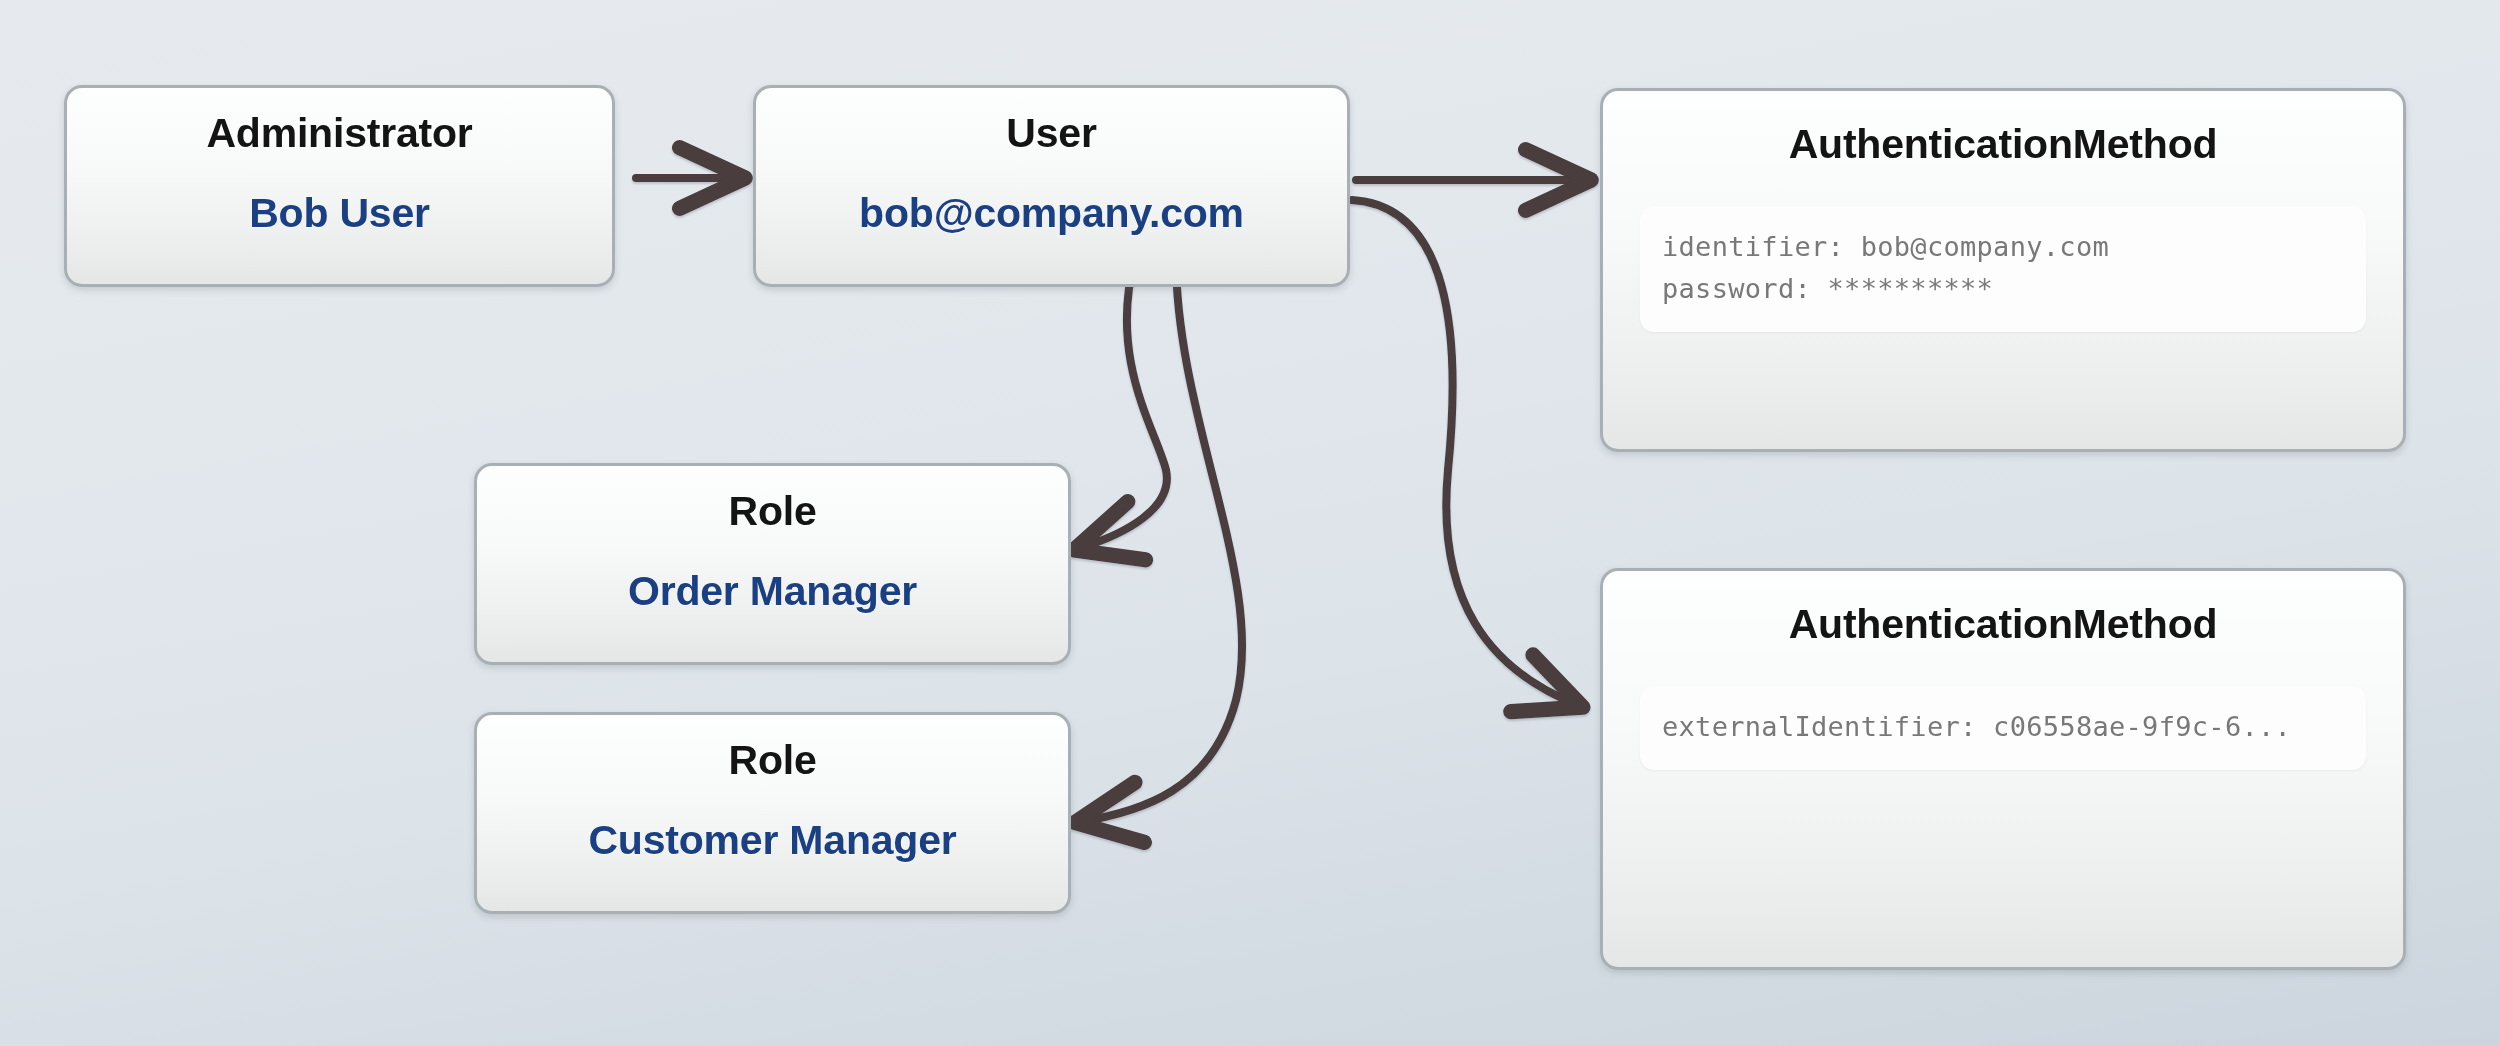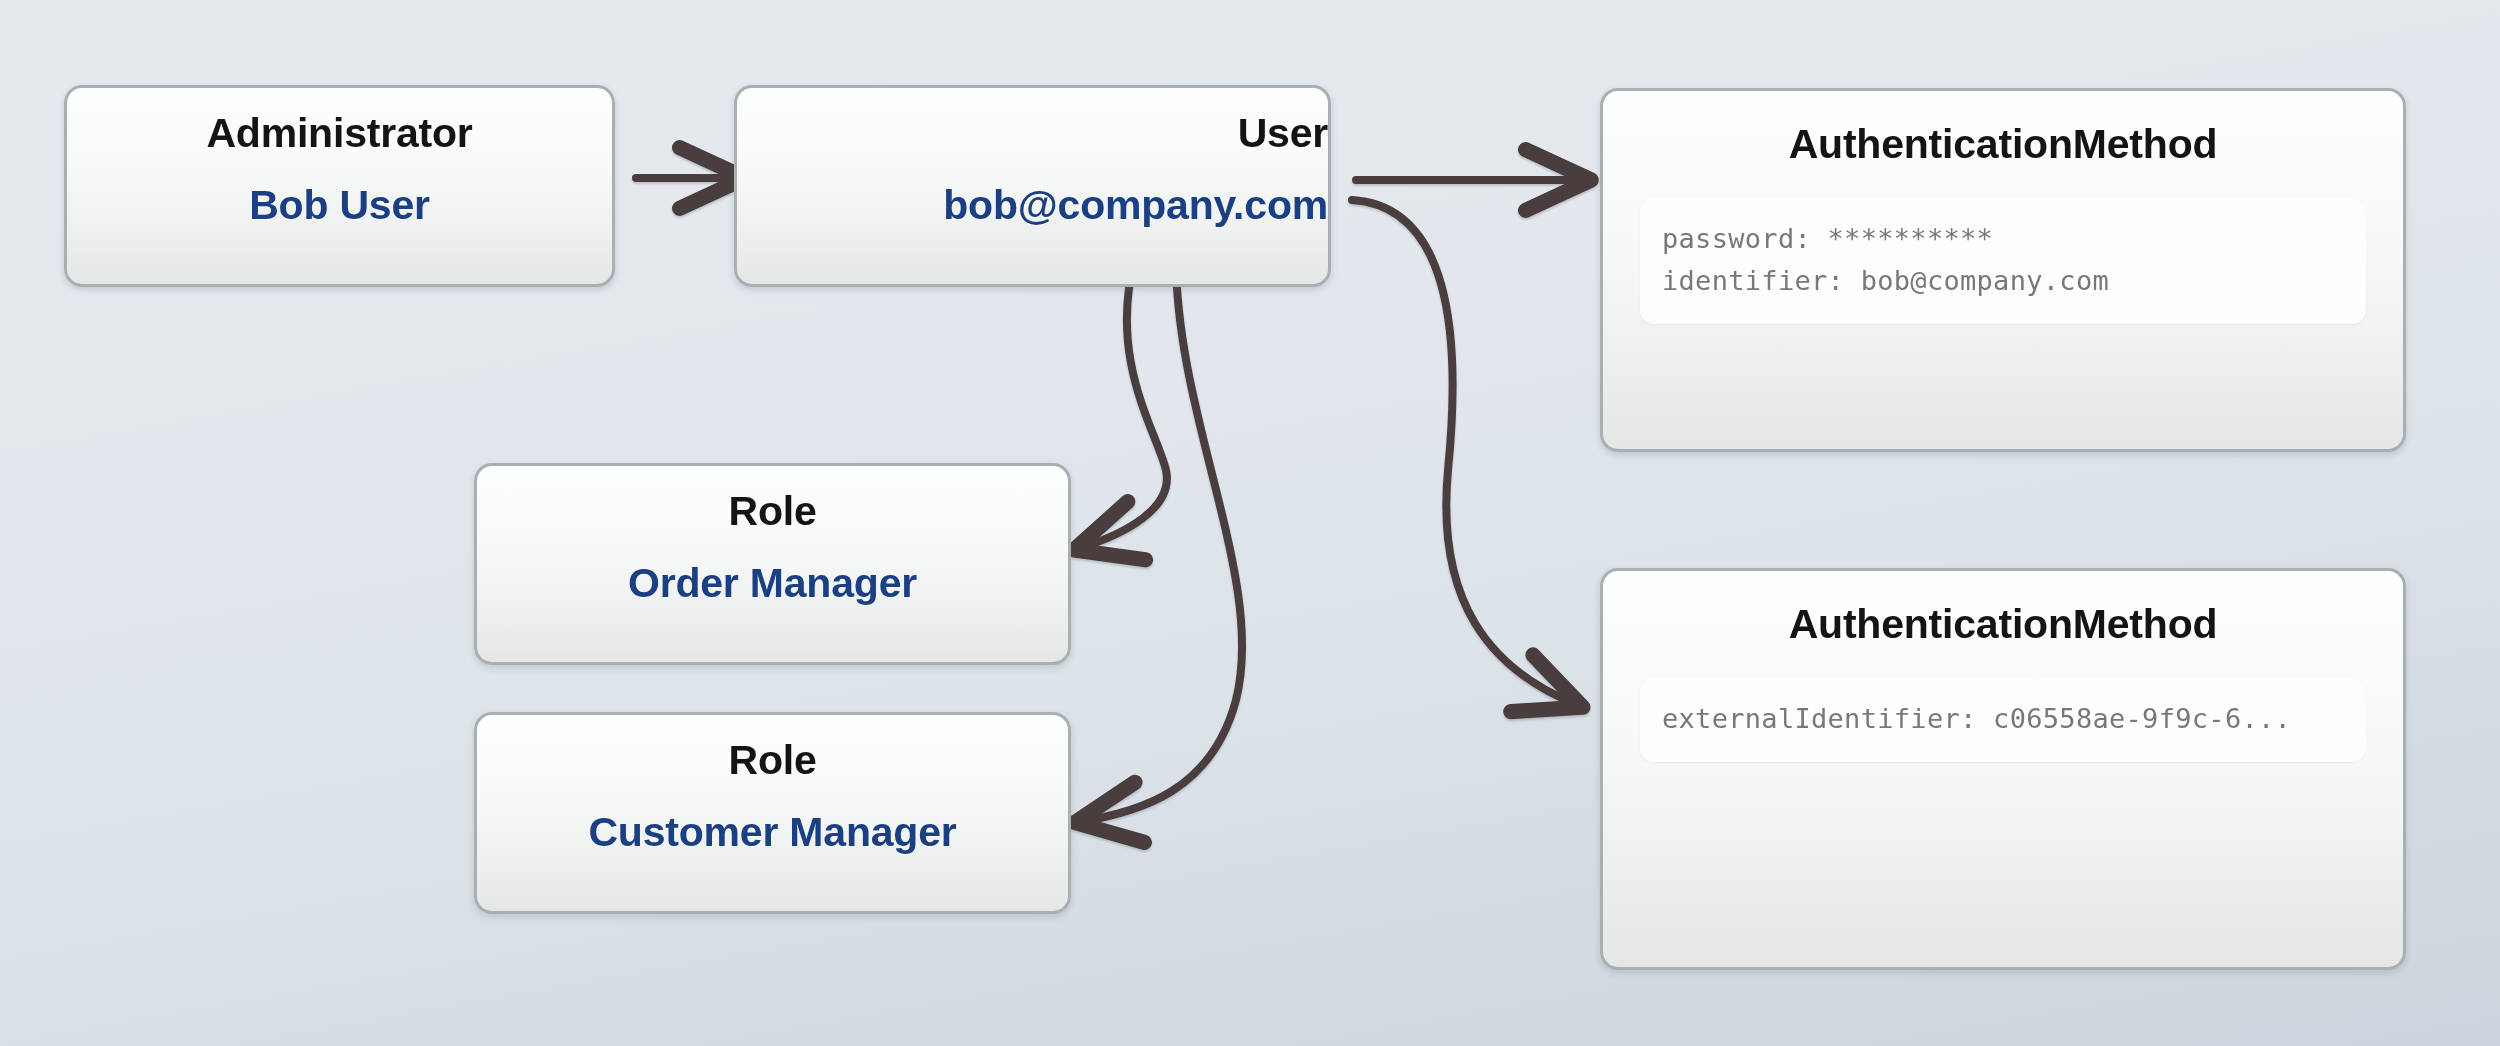--- a/index.html
+++ b/index.html
@@ -29,20 +29,21 @@
   .node {
     position: absolute;
     box-sizing: border-box;
     border: 3px solid #a8b0b4;
     border-radius: 18px;
     background: linear-gradient(180deg, #fdfefe 0%, #f8f9f9 40%, #eeefef 75%, #e5e7e7 100%);
     box-shadow: 0 3px 7px rgba(90,100,110,0.22);
     display: flex;
     flex-direction: column;
     align-items: center;
+    gap: 8px;
   }
 
   .node-title {
     font-weight: bold;
     color: #141414;
     text-align: center;
     letter-spacing: -0.2px;
     text-shadow: 0 1px 0 rgba(255,255,255,0.8);
   }
   .node-value {
@@ -75,21 +76,21 @@
     font-family: "DejaVu Sans Mono", "Liberation Mono", monospace;
     font-size: 27px;
     line-height: 1.55;
     color: #787878;
     white-space: pre;
     letter-spacing: 0.3px;
   }
 
   
   #node-administrator { left: 64px;  top: 85px;  width: 551px;  height: 202px; }
-  #node-user          { left: 734px; top: 85px;  width: 597px;  height: 202px; align-items: flex-end; }
+  #node-user          { left: 753px; top: 85px;  width: 597px;  height: 202px; }
   #node-role-order    { left: 474px; top: 463px; width: 597px;  height: 202px; }
   #node-role-customer { left: 474px; top: 712px; width: 597px;  height: 202px; }
   #node-auth-native   { left: 1600px; top: 88px;  width: 806px; height: 364px; }
   #node-auth-external { left: 1600px; top: 568px; width: 806px; height: 402px; }
 </style>
 </head>
 <body>
 
 <div id="canvas">
 
@@ -133,22 +134,22 @@
   </div>
 
   <div class="node small" id="node-role-customer">
     <div class="node-title">Role</div>
     <div class="node-value">Customer Manager</div>
   </div>
 
   <div class="node large" id="node-auth-native">
     <div class="node-title">AuthenticationMethod</div>
     <div class="detail-panel">
+      <div class="detail-line">identifier: bob@company.com</div>
       <div class="detail-line">password: **********</div>
-      <div class="detail-line">identifier: bob@company.com</div>
     </div>
   </div>
 
   <div class="node large" id="node-auth-external">
     <div class="node-title">AuthenticationMethod</div>
     <div class="detail-panel">
       <div class="detail-line">externalIdentifier: c06558ae-9f9c-6...</div>
     </div>
   </div>
 

